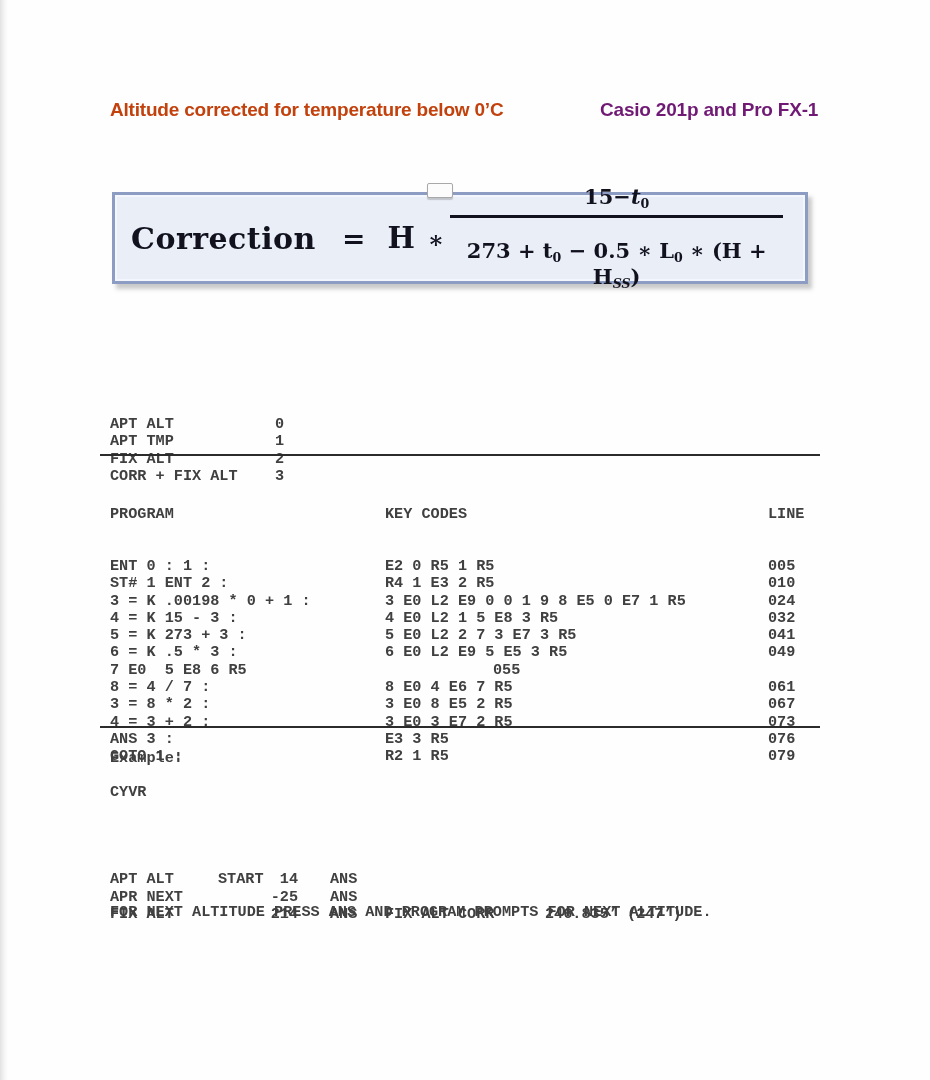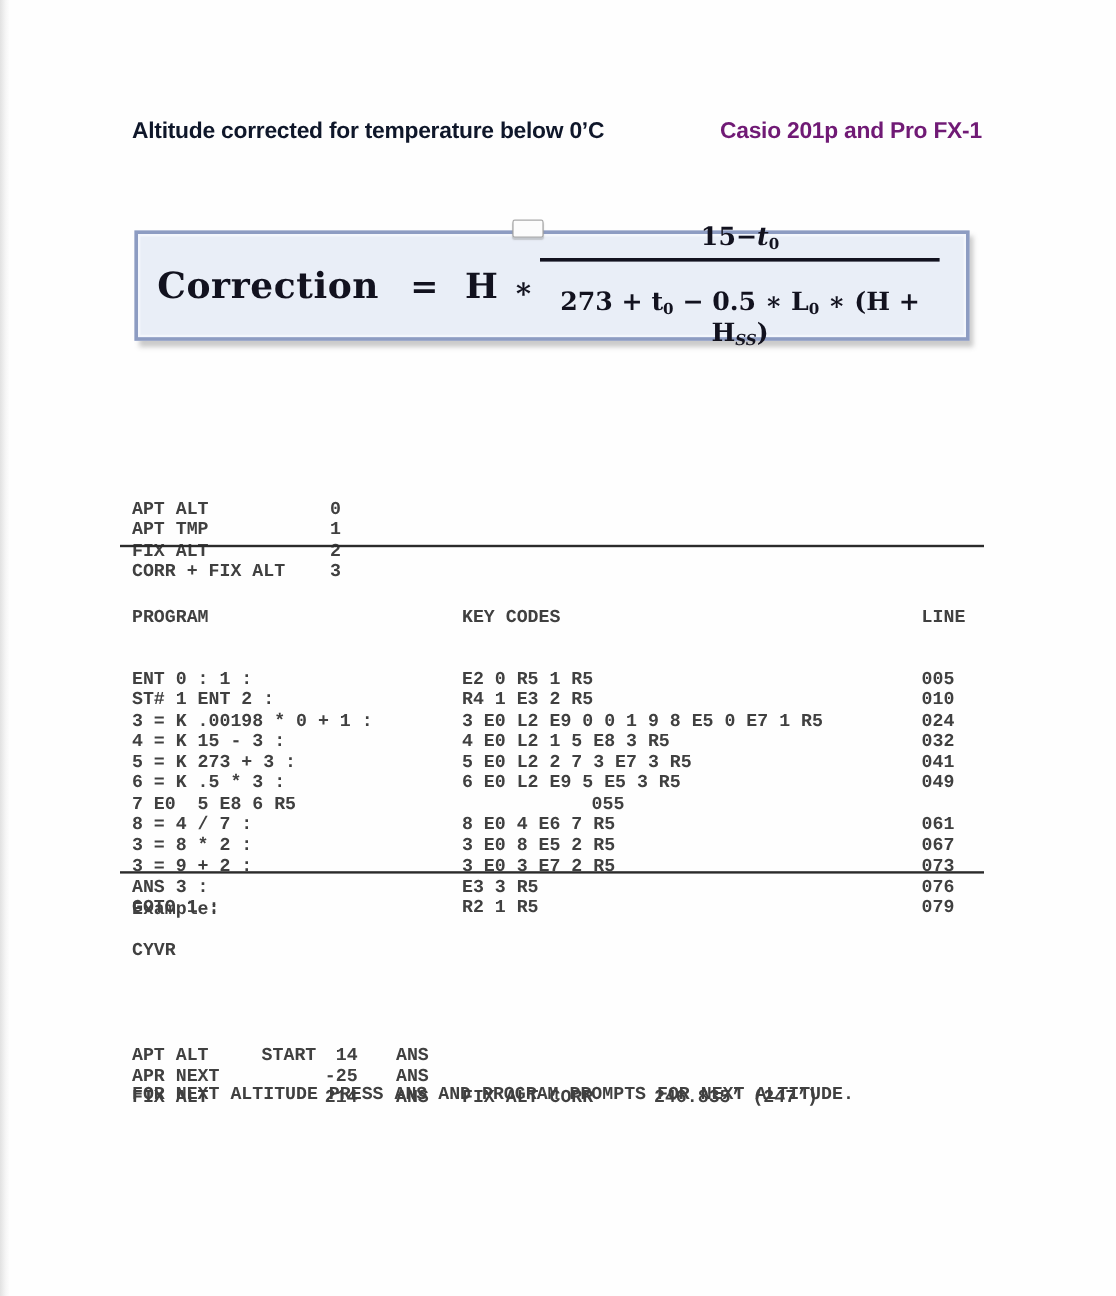--- a/index.html
+++ b/index.html
@@ -12,21 +12,21 @@
   }
   .page{position:relative;width:930px;height:1080px;background:#fefefe;}
   .edge-strip{
     position:absolute;left:0;top:0;width:8px;height:1080px;
     background:linear-gradient(to right,#e2e2e2,#f6f6f6 60%,#fefefe);
   }
 
   
   .title-left{
     position:absolute;left:110px;top:99px;
-    font-size:19px;font-weight:bold;color:#0f172a;
+    font-size:19px;font-weight:bold;color:#c2410c;
     letter-spacing:-0.2px;white-space:pre;
   }
   .title-right{
     position:absolute;left:600px;top:99px;
     font-size:19px;font-weight:bold;color:#701a75;
     letter-spacing:-0.2px;white-space:pre;
   }
 
   
   .formula-box{
@@ -167,21 +167,21 @@
       <span class="prog-col3">055</span>
     </div><div class="prog-row">
       <span class="prog-col1">8 = 4 / 7 :</span>
       <span class="prog-col2">8 E0 4 E6 7 R5</span>
       <span class="prog-col3">061</span>
     </div><div class="prog-row">
       <span class="prog-col1">3 = 8 * 2 :</span>
       <span class="prog-col2">3 E0 8 E5 2 R5</span>
       <span class="prog-col3">067</span>
     </div><div class="prog-row">
-      <span class="prog-col1">3 = 9 + 2 :</span>
+      <span class="prog-col1">4 = 3 + 2 :</span>
       <span class="prog-col2">3 E0 3 E7 2 R5</span>
       <span class="prog-col3">073</span>
     </div><div class="prog-row">
       <span class="prog-col1">ANS 3 :</span>
       <span class="prog-col2">E3 3 R5</span>
       <span class="prog-col3">076</span>
     </div><div class="prog-row">
       <span class="prog-col1">GOTO 1 :</span>
       <span class="prog-col2">R2 1 R5</span>
       <span class="prog-col3">079</span>

